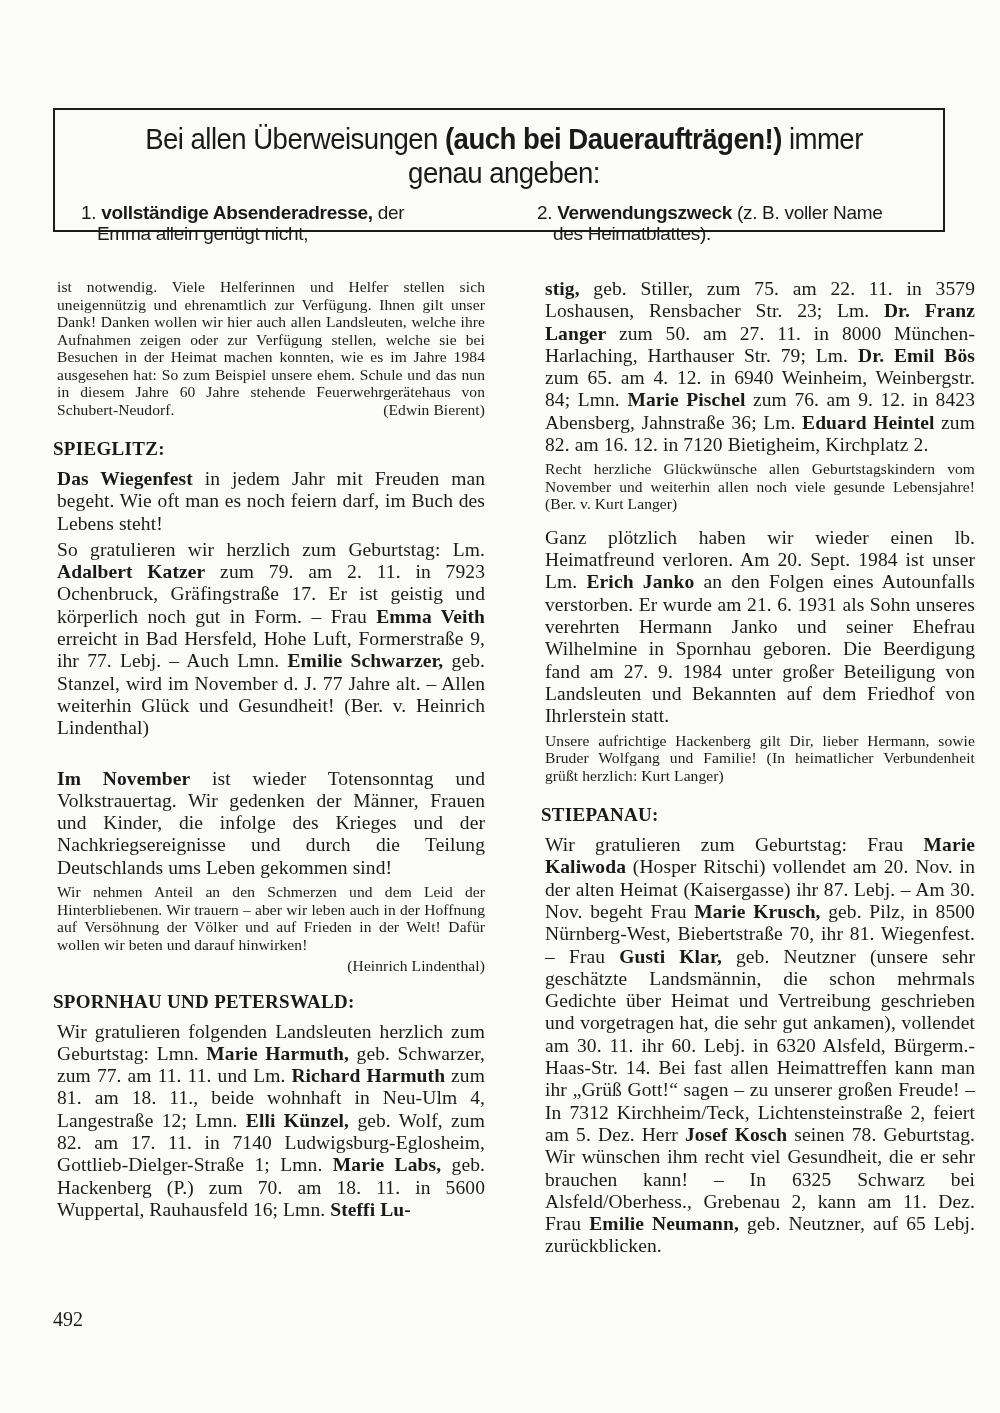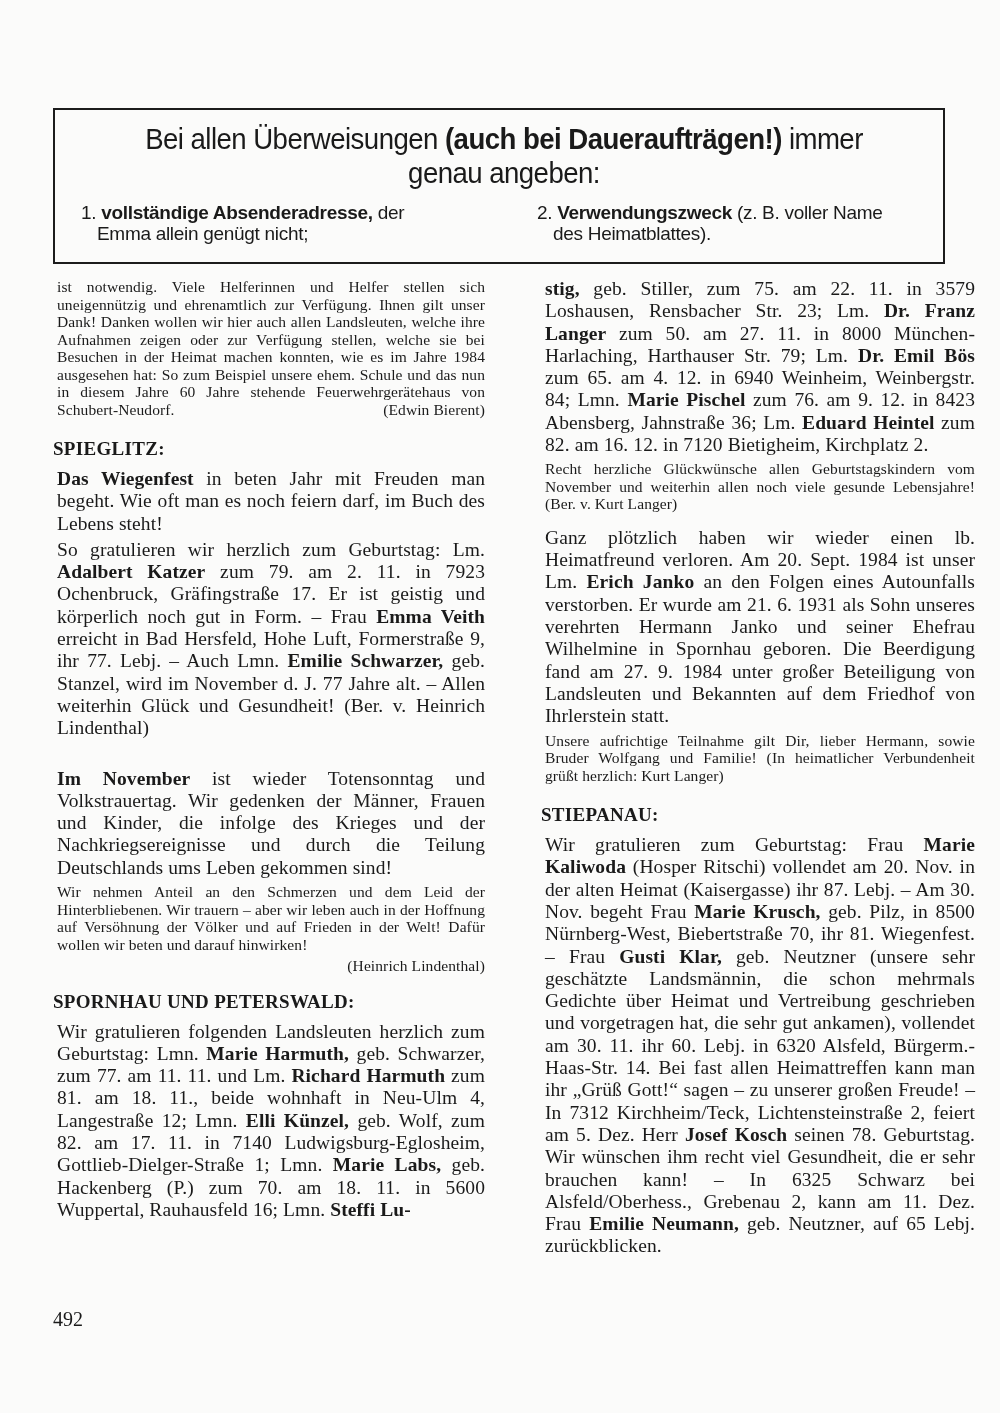--- a/index.html
+++ b/index.html
@@ -1,21 +1,21 @@
 <!DOCTYPE html>
 <html><head>
 <meta charset="utf-8">
 <style>
   html, body { margin: 0; padding: 0; }
   body {
     width: 1000px; height: 1413px; background: #fbfbfa; position: relative; overflow: hidden;
     color: #1a1a1a;
   }
   .notice-box {
-    position: absolute; left: 53px; top: 108px; width: 892px; height: 156px;
+    position: absolute; left: 53px; top: 108px; width: 892px; height: 124px;
     border: 2px solid #1c1c1c; box-sizing: border-box;
     font-family: "Liberation Sans", "DejaVu Sans", sans-serif;
   }
   .notice-headline {
     position: absolute; left: 24px; right: 14px; top: 12px;
     font-size: 30px; line-height: 34px; text-align: center; letter-spacing: -0.6px;
     font-stretch: condensed; transform: scaleX(0.92); transform-origin: center top;
   }
   .notice-headline b { font-weight: bold; }
   .notice-item {
@@ -54,37 +54,37 @@
   <div class="notice-headline"><span>Bei allen Überweisungen </span><b>(auch bei Daueraufträgen!)</b><span> immer genau angeben:</span></div>
   <div class="notice-item one"><span>1. </span><b>vollständige Absenderadresse,</b><span> der</span><span class="cont">Emma allein genügt nicht;</span></div>
   <div class="notice-item two"><span>2. </span><b>Verwendungszweck</b><span> (z. B. voller Name</span><span class="cont">des Heimatblattes).</span></div>
 </div>
 
 <div class="col left">
   <p class="small"><span>ist notwendig. Viele Helferinnen und Helfer stellen sich uneigennützig und ehrenamtlich zur Verfügung. Ihnen gilt unser Dank! Danken wollen wir hier auch allen Landsleuten, welche ihre Aufnahmen zeigen oder zur Verfügung stellen, welche sie bei Besuchen in der Heimat machen konnten, wie es im Jahre 1984 ausgesehen hat: So zum Beispiel unsere ehem. Schule und das nun in diesem Jahre 60 Jahre stehende Feuerwehrgerätehaus von Schubert-Neudorf.</span><span style="float:right">(Edwin Bierent)</span></p>
   <div style="clear:both;height:16px"></div>
   <h2 class="heading">SPIEGLITZ:</h2>
   <div style="height:4px"></div>
-  <p class="large"><b>Das Wiegenfest</b><span> in beten Jahr mit Freuden man begeht. Wie oft man es noch feiern darf, im Buch des Lebens steht!</span></p>
+  <p class="large"><b>Das Wiegenfest</b><span> in jedem Jahr mit Freuden man begeht. Wie oft man es noch feiern darf, im Buch des Lebens steht!</span></p>
   <p class="large"><span>So gratulieren wir herzlich zum Geburtstag: Lm. </span><b>Adalbert Katzer</b><span> zum 79. am 2. 11. in 7923 Ochenbruck, Gräfingstraße 17. Er ist geistig und körperlich noch gut in Form. – Frau </span><b>Emma Veith</b><span> erreicht in Bad Hersfeld, Hohe Luft, Formerstraße 9, ihr 77. Lebj. – Auch Lmn. </span><b>Emilie Schwarzer,</b><span> geb. Stanzel, wird im November d. J. 77 Jahre alt. – Allen weiterhin Glück und Gesundheit! (Ber. v. Heinrich Lindenthal)</span></p>
   <div style="height:20px"></div>
   <p class="large"><b>Im November</b><span> ist wieder Totensonntag und Volkstrauertag. Wir gedenken der Männer, Frauen und Kinder, die infolge des Krieges und der Nachkriegsereignisse und durch die Teilung Deutschlands ums Leben gekommen sind!</span></p>
   <p class="small"><span>Wir nehmen Anteil an den Schmerzen und dem Leid der Hinterbliebenen. Wir trauern – aber wir leben auch in der Hoffnung auf Versöhnung der Völker und auf Frieden in der Welt! Dafür wollen wir beten und darauf hinwirken!</span></p>
   <p class="small sign">(Heinrich Lindenthal)</p>
   <div style="height:12px"></div>
   <h2 class="heading">SPORNHAU UND PETERSWALD:</h2>
   <div style="height:4px"></div>
   <p class="large"><span>Wir gratulieren folgenden Landsleuten herzlich zum Geburtstag: Lmn. </span><b>Marie Harmuth,</b><span> geb. Schwarzer, zum 77. am 11. 11. und Lm. </span><b>Richard Harmuth</b><span> zum 81. am 18. 11., beide wohnhaft in Neu-Ulm 4, Langestraße 12; Lmn. </span><b>Elli Künzel,</b><span> geb. Wolf, zum 82. am 17. 11. in 7140 Ludwigsburg-Eglosheim, Gottlieb-Dielger-Straße 1; Lmn. </span><b>Marie Labs,</b><span> geb. Hackenberg (P.) zum 70. am 18. 11. in 5600 Wuppertal, Rauhausfeld 16; Lmn. </span><b>Steffi Lu-</b></p>
 </div>
 
 <div class="col right">
   <p class="large"><b>stig,</b><span> geb. Stiller, zum 75. am 22. 11. in 3579 Loshausen, Rensbacher Str. 23; Lm. </span><b>Dr. Franz Langer</b><span> zum 50. am 27. 11. in 8000 München-Harlaching, Harthauser Str. 79; Lm. </span><b>Dr. Emil Bös</b><span> zum 65. am 4. 12. in 6940 Weinheim, Weinbergstr. 84; Lmn. </span><b>Marie Pischel</b><span> zum 76. am 9. 12. in 8423 Abensberg, Jahnstraße 36; Lm. </span><b>Eduard Heintel</b><span> zum 82. am 16. 12. in 7120 Bietigheim, Kirchplatz 2.</span></p>
   <p class="small">Recht herzliche Glückwünsche allen Geburtstagskindern vom November und weiterhin allen noch viele gesunde Lebensjahre! (Ber. v. Kurt Langer)</p>
   <div style="height:6px"></div>
   <p class="large"><span>Ganz plötzlich haben wir wieder einen lb. Heimatfreund verloren. Am 20. Sept. 1984 ist unser Lm. </span><b>Erich Janko</b><span> an den Folgen eines Autounfalls verstorben. Er wurde am 21. 6. 1931 als Sohn unseres verehrten Hermann Janko und seiner Ehefrau Wilhelmine in Spornhau geboren. Die Beerdigung fand am 27. 9. 1984 unter großer Beteiligung von Landsleuten und Bekannten auf dem Friedhof von Ihrlerstein statt.</span></p>
-  <p class="small">Unsere aufrichtige Teilnahme gilt Dir, lieber Hermann, sowie Bruder Wolfgang und Familie! (In heimatlicher Verbundenheit grüßt herzlich: Kurt Langer)</p>
+  <p class="small">Unsere aufrichtige Hackenberg gilt Dir, lieber Hermann, sowie Bruder Wolfgang und Familie! (In heimatlicher Verbundenheit grüßt herzlich: Kurt Langer)</p>
   <div style="height:16px"></div>
   <h2 class="heading">STIEPANAU:</h2>
   <div style="height:4px"></div>
   <p class="large"><span>Wir gratulieren zum Geburtstag: Frau </span><b>Marie Kaliwoda</b><span> (Hosper Ritschi) vollendet am 20. Nov. in der alten Heimat (Kaisergasse) ihr 87. Lebj. – Am 30. Nov. begeht Frau </span><b>Marie Krusch,</b><span> geb. Pilz, in 8500 Nürnberg-West, Biebertstraße 70, ihr 81. Wiegenfest. – Frau </span><b>Gusti Klar,</b><span> geb. Neutzner (unsere sehr geschätzte Landsmännin, die schon mehrmals Gedichte über Heimat und Vertreibung geschrieben und vorgetragen hat, die sehr gut ankamen), vollendet am 30. 11. ihr 60. Lebj. in 6320 Alsfeld, Bürgerm.-Haas-Str. 14. Bei fast allen Heimattreffen kann man ihr „Grüß Gott!“ sagen – zu unserer großen Freude! – In 7312 Kirchheim/Teck, Lichtensteinstraße 2, feiert am 5. Dez. Herr </span><b>Josef Kosch</b><span> seinen 78. Geburtstag. Wir wünschen ihm recht viel Gesundheit, die er sehr brauchen kann! – In 6325 Schwarz bei Alsfeld/Oberhess., Grebenau 2, kann am 11. Dez. Frau </span><b>Emilie Neumann,</b><span> geb. Neutzner, auf 65 Lebj. zurückblicken.</span></p>
 </div>
 
 <div class="page-number">492</div>
 
 </body></html>

